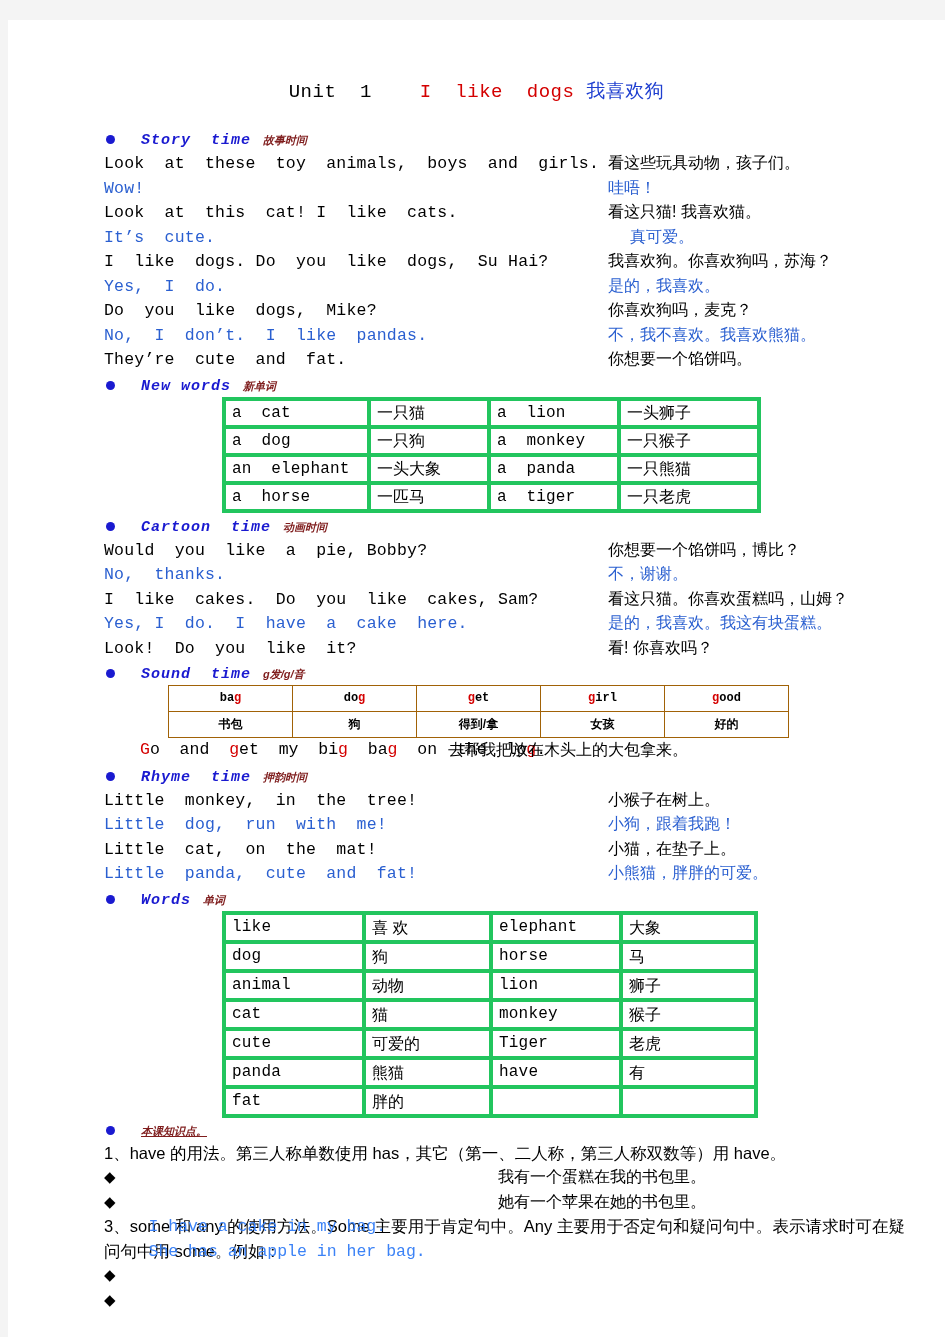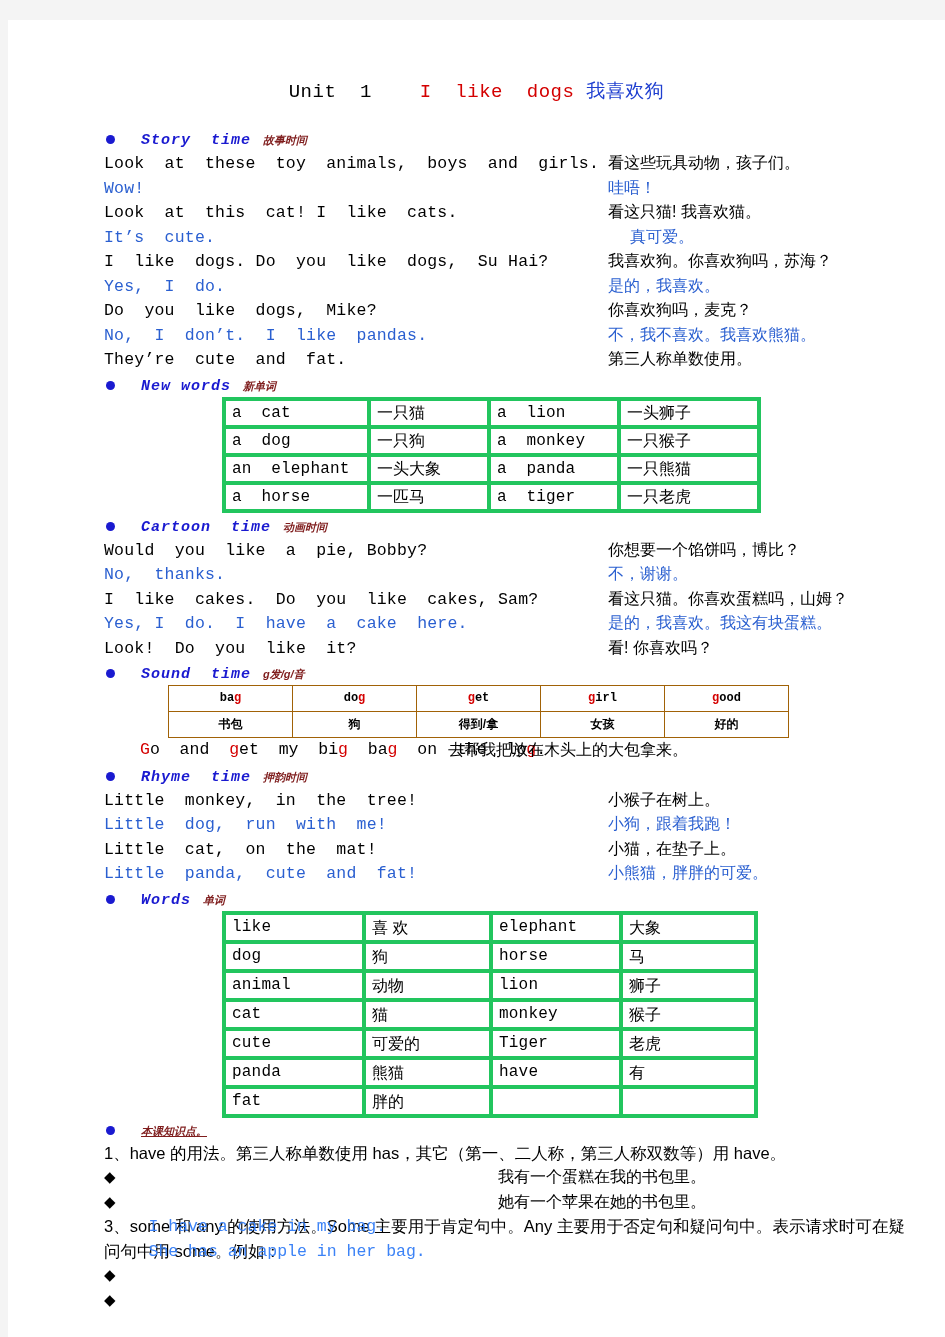--- a/index.html
+++ b/index.html
@@ -263,21 +263,21 @@
   </div>
 
   <div class="dlg"><span class="en cblack">Look  at  these  toy  animals,  boys  and  girls.</span><span class="cn cblack">看这些玩具动物，孩子们。</span></div>
   <div class="dlg"><span class="en cblue">Wow!</span><span class="cn cblue">哇唔！</span></div>
   <div class="dlg"><span class="en cblack">Look  at  this  cat! I  like  cats.</span><span class="cn cblack">看这只猫! 我喜欢猫。</span></div>
   <div class="dlg indent-cn"><span class="en cblue">It’s  cute.</span><span class="cn cblue">真可爱。</span></div>
   <div class="dlg"><span class="en cblack">I  like  dogs. Do  you  like  dogs,  Su Hai?</span><span class="cn cblack">我喜欢狗。你喜欢狗吗，苏海？</span></div>
   <div class="dlg"><span class="en cblue">Yes,  I  do.</span><span class="cn cblue">是的，我喜欢。</span></div>
   <div class="dlg"><span class="en cblack">Do  you  like  dogs,  Mike?</span><span class="cn cblack">你喜欢狗吗，麦克？</span></div>
   <div class="dlg"><span class="en cblue">No,  I  don’t.  I  like  pandas.</span><span class="cn cblue">不，我不喜欢。我喜欢熊猫。</span></div>
-  <div class="dlg"><span class="en cblack">They’re  cute  and  fat.</span><span class="cn cblack">第三人称单数使用。</span></div>
+  <div class="dlg"><span class="en cblack">They’re  cute  and  fat.</span><span class="cn cblack">你想要一个馅饼吗。</span></div>
 
   <div class="sec-head">
     <span class="bullet-dot"></span>
     <span class="sec-title-en">New words</span>
     <span class="sec-title-cn">新单词</span>
   </div>
 
   <table class="vocab newwords">
     <colgroup>
           <col class="c1">

